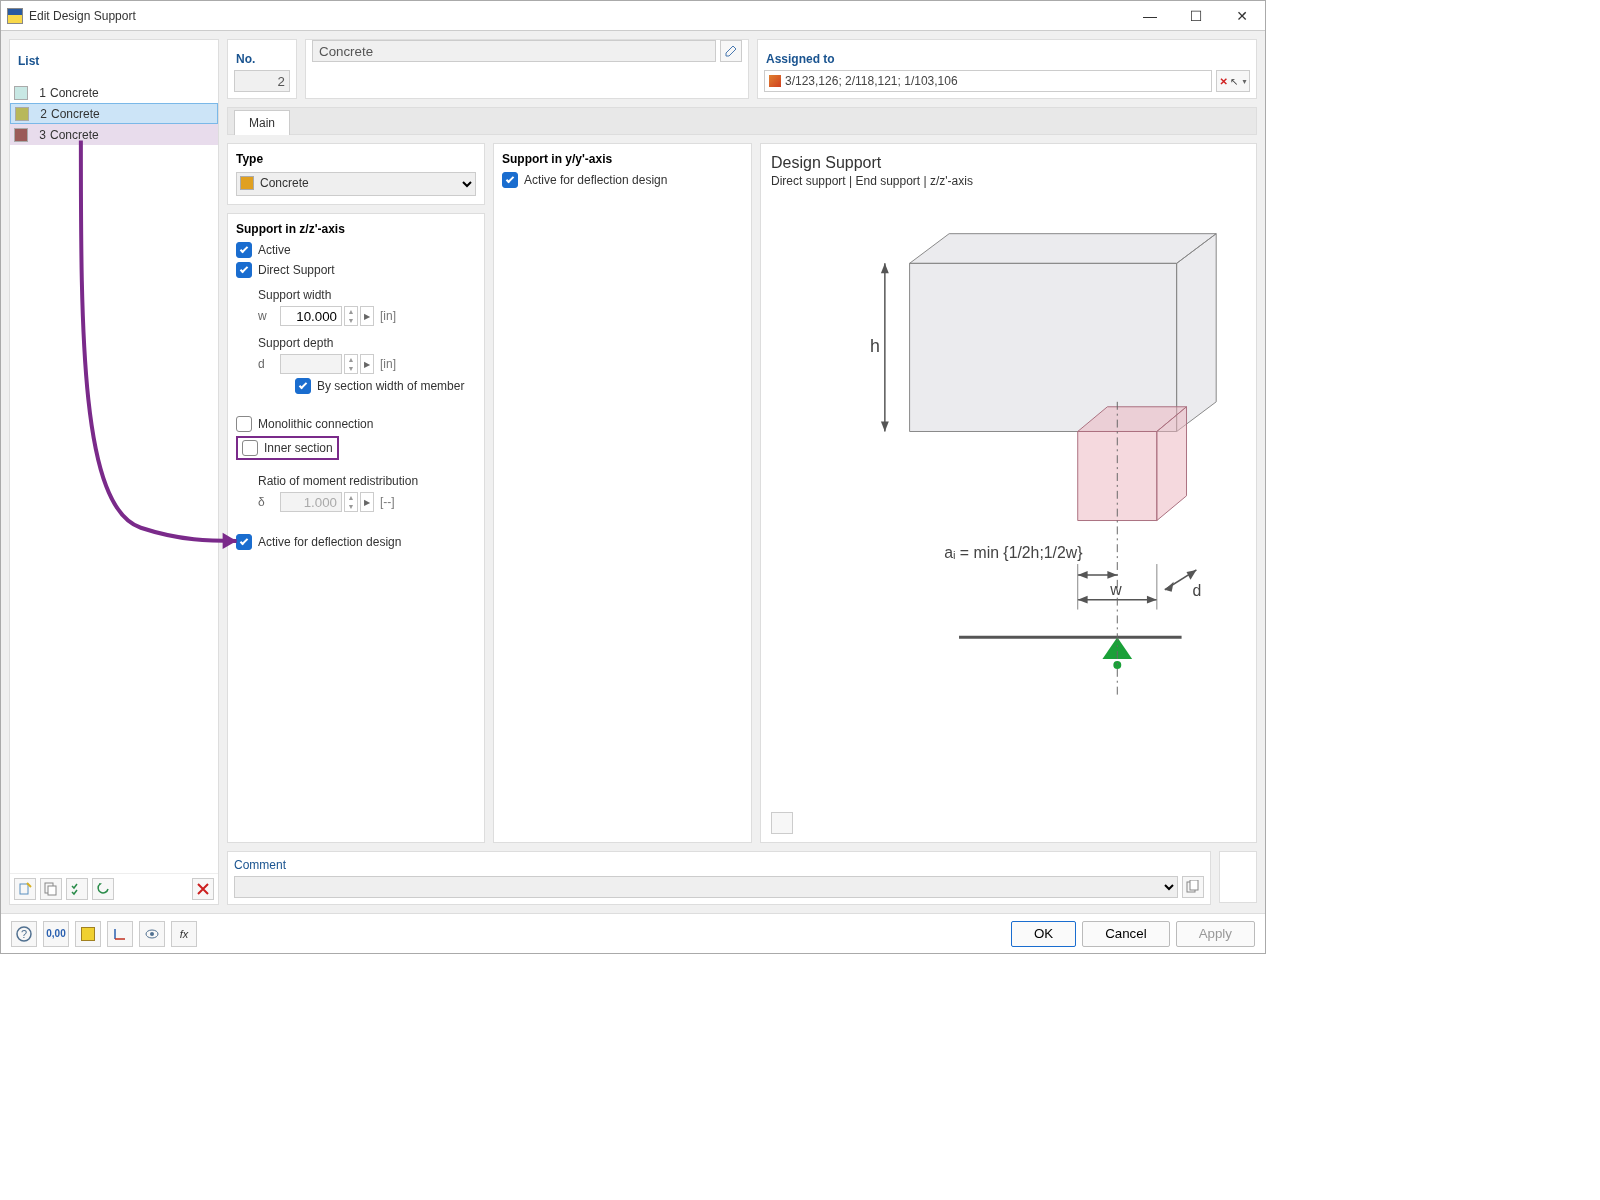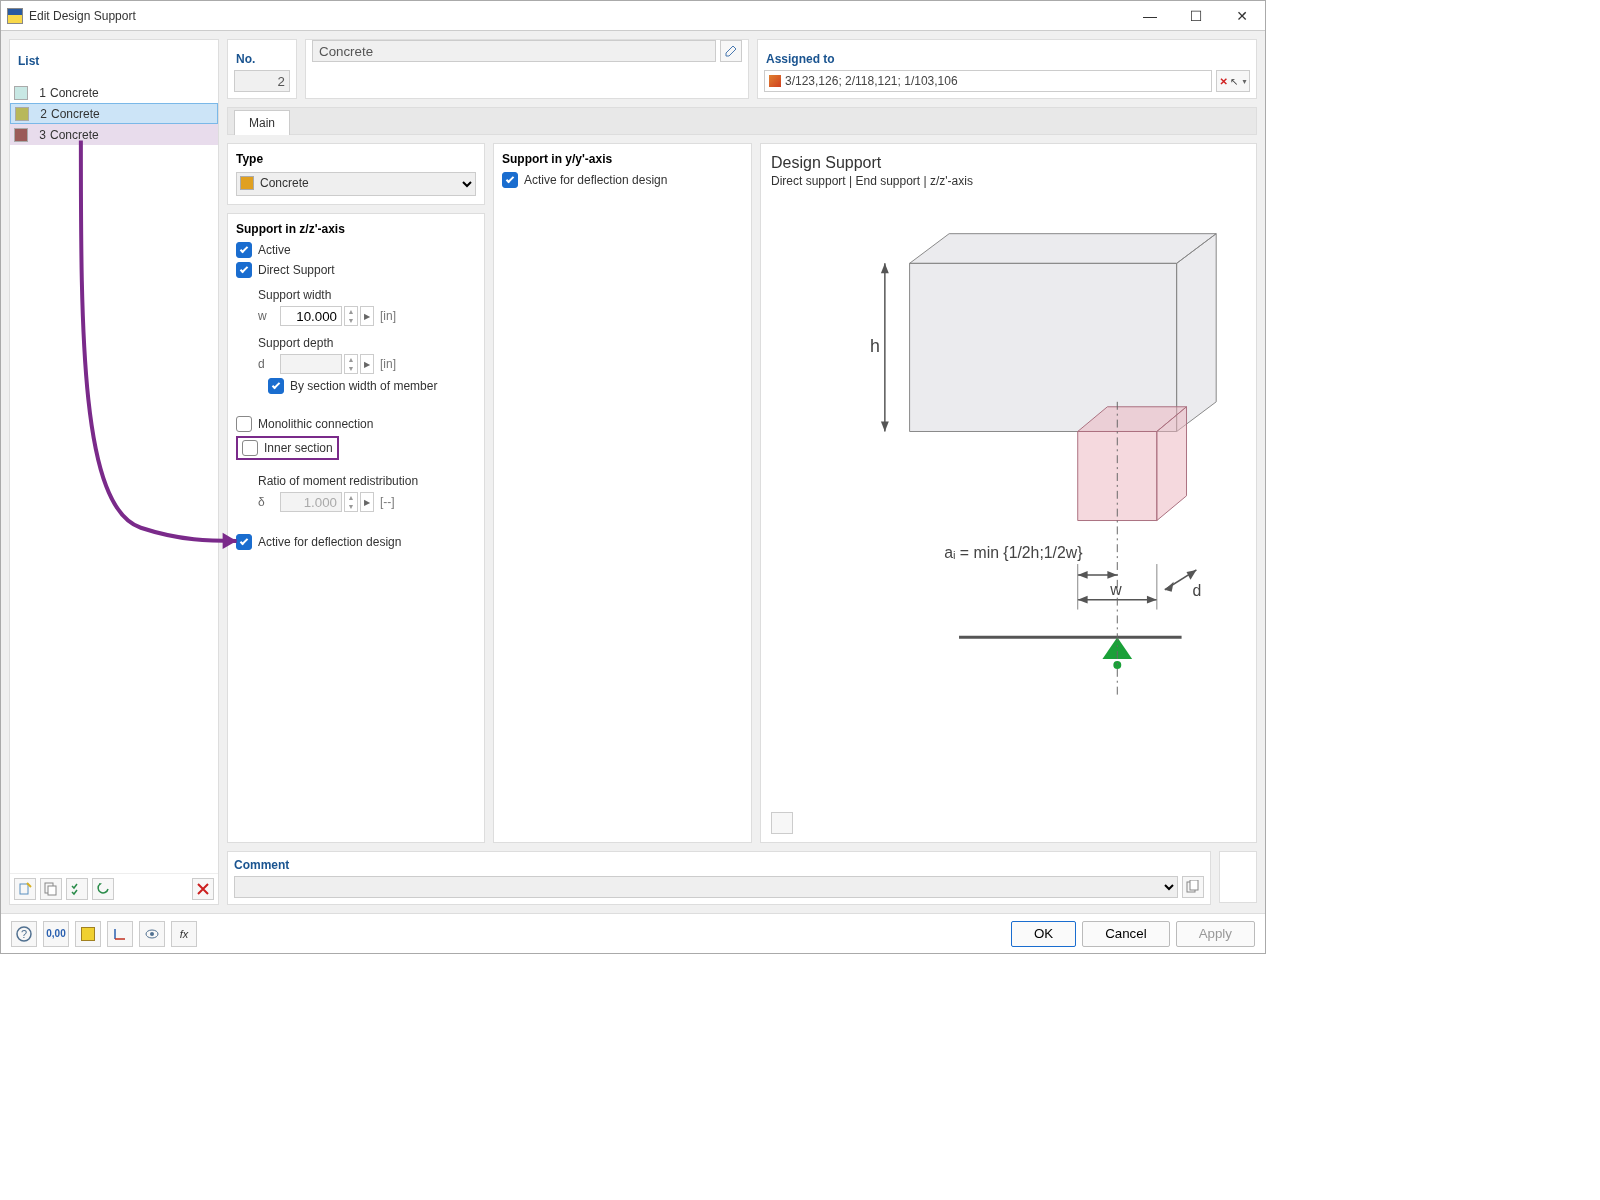--- a/index.html
+++ b/index.html
@@ -87,21 +87,21 @@
 .col .fill{flex:1}
 .col .sec.fill{flex:1}
 
 .preview{background:#fff;border:1px solid #ddd;flex:1;padding:10px;position:relative}
 .preview .plabel{font-size:16px;color:#333}
 .preview .psub{font-size:12px;color:#333;margin-top:2px}
 .preview-svg{position:absolute;left:20px;right:20px;top:60px;bottom:60px}
 
 .comment-row{display:flex;gap:8px}
 .comment-card{flex:1;background:#fff;border:1px solid #ddd;padding:6px}
-.comment-card .shdr{color:#1a5490;font-weight:bold;margin-bottom:4px}
+.comment-card .shdr{color:#1a5490;font-weight:normal;margin-bottom:4px}
 .comment-card select{width:100%;height:22px;border:1px solid #ccc}
 .btn-sq{width:38px;height:52px;background:#fff;border:1px solid #ddd;display:flex;align-items:center;justify-content:center}
 
 .footer{height:40px;border-top:1px solid #ddd;display:flex;align-items:center;padding:0 10px;gap:6px;background:#fff}
 .footer .tool{width:26px;height:26px;border:1px solid #ccc;background:#f7f7f7;display:flex;align-items:center;justify-content:center}
 .footer .flexspacer{flex:1}
 .footer button{height:26px;padding:0 22px;border:1px solid #bbb;background:#fafafa;border-radius:2px}
 .footer button.primary{border-color:#1a6dcf}
 .footer button:disabled{color:#999}
 
@@ -276,21 +276,21 @@
                   <div class="numctl">
                     <input disabled="" style="">
                     <div class="spin">
                         <div>▲</div>
                         <div>▼</div>
                       </div>
                     <div class="play">▶</div>
                   </div>
                   <span class="unit">[in]</span>
                 </div>
-                <div class="chk" style="margin-left:10px">
+                <div class="chk" style="margin-left:37px">
                     <div class="chk-box checked"></div>
                     <span>By section width of member</span>
                   </div>
               </div>
 
               <div style="height:14px"></div>
               <div class="chk">
                   <div class="chk-box"></div>
                   <span>Monolithic connection</span>
                 </div>

